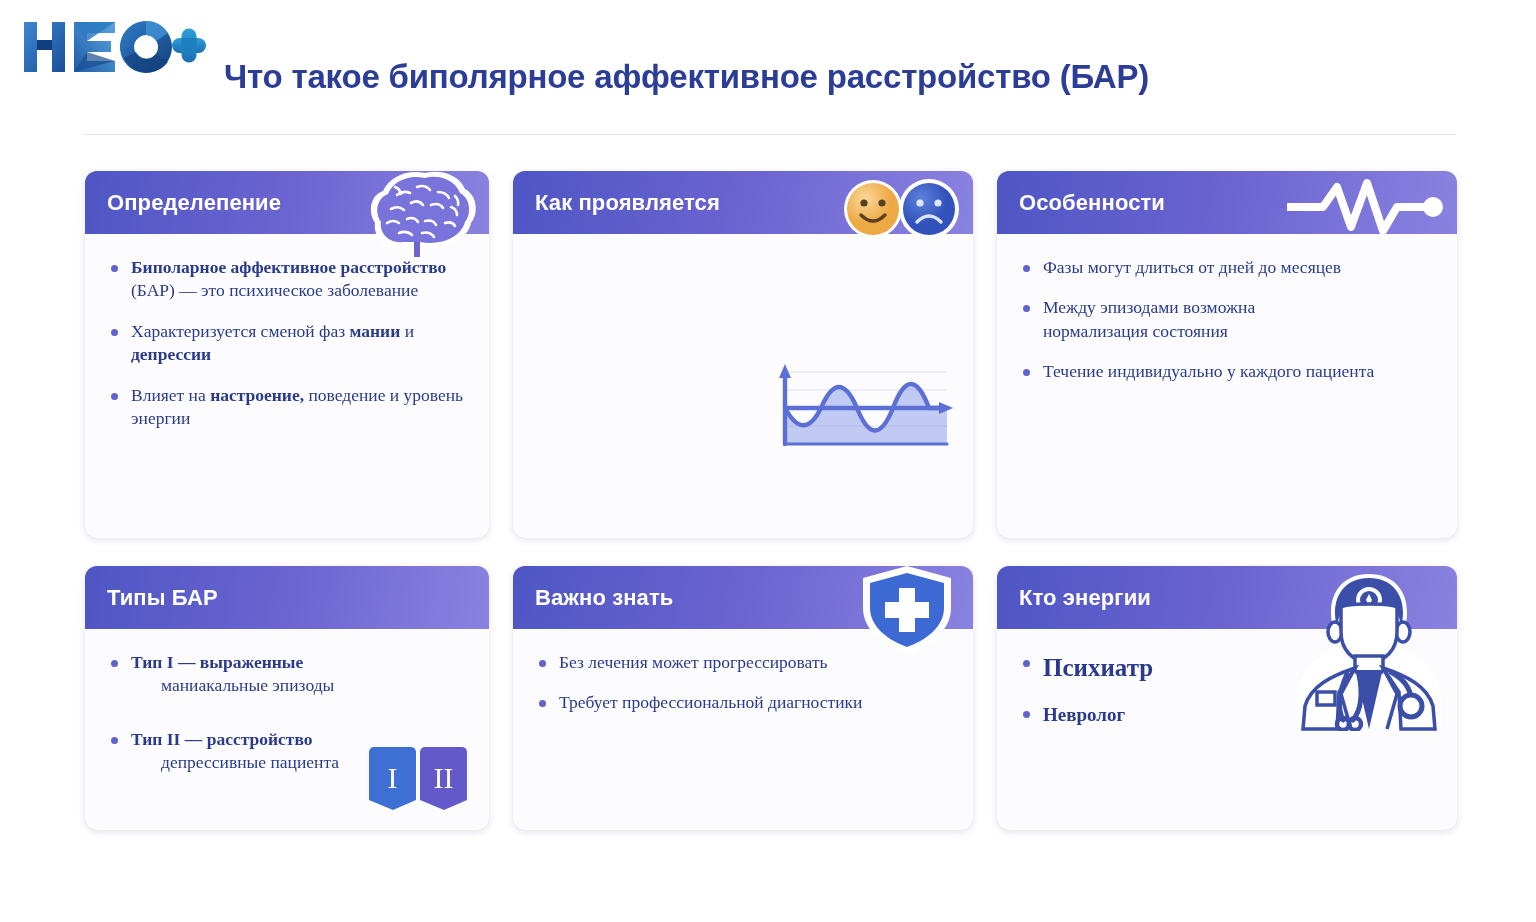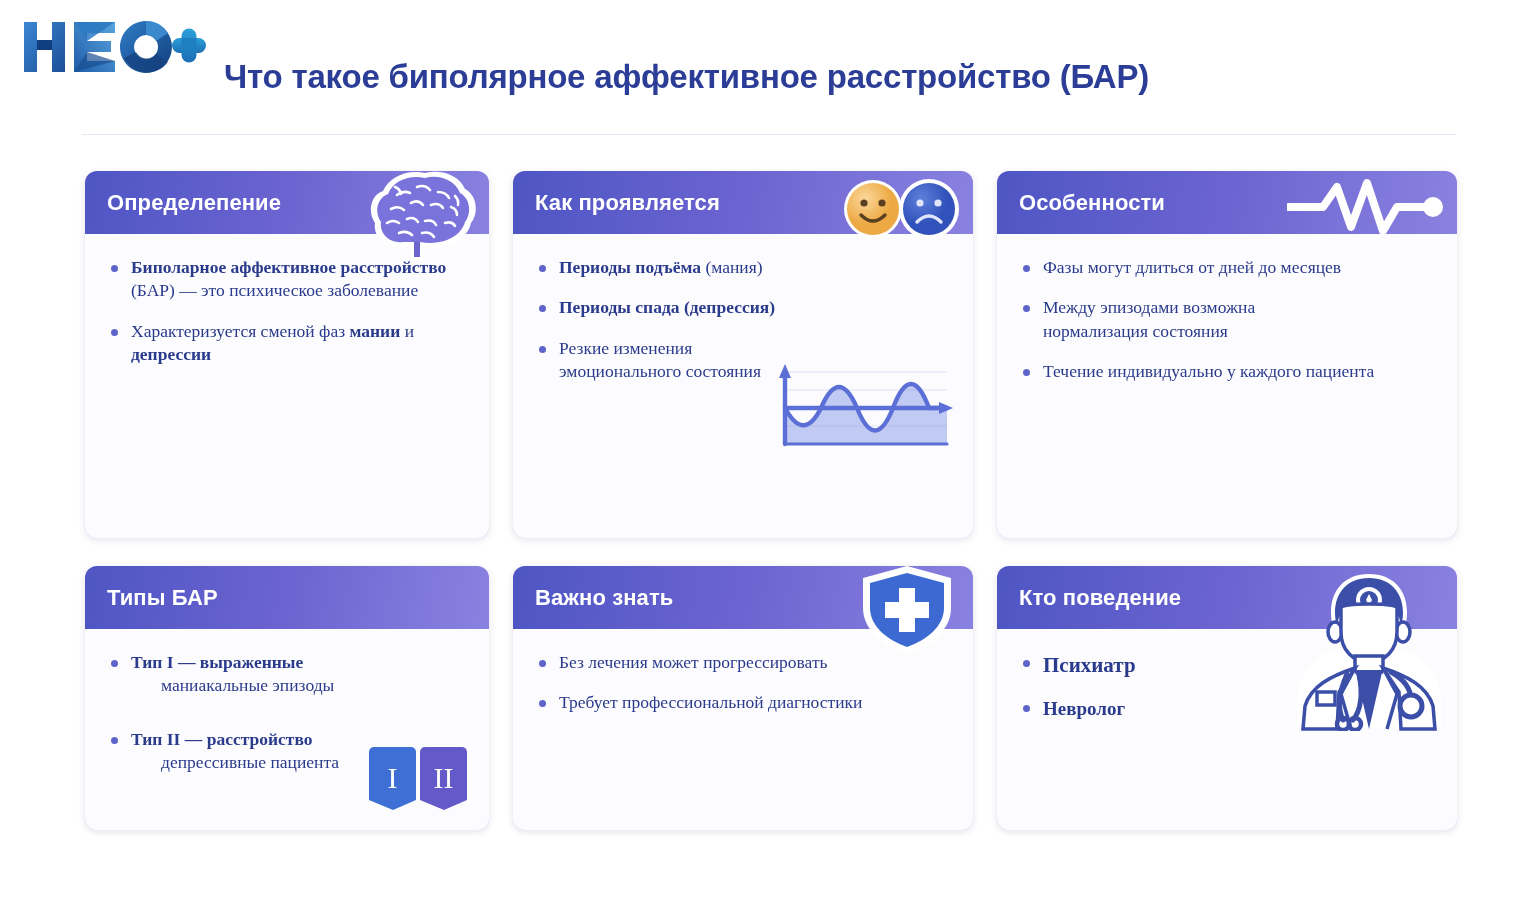--- a/index.html
+++ b/index.html
@@ -232,20 +232,23 @@
     </div>
 
     <div class="card-content">
       <ul class="bullets">
         <li>
           <span class="b">Биполарное аффективное расстройство</span><span> (БАР) — это психическое заболевание</span>
         </li>
         <li>
           <span>Характеризуется сменой фаз </span><span class="b">мании</span><span> и </span><span class="b">депрессии</span>
         </li>
+        <li>
+          <span>Влияет на </span><span class="b">настроение,</span><span> поведение и уровень энергии</span>
+        </li>
       </ul>
     </div>
   </div>
 
   <div class="card">
     <div class="card-body-bg"></div>
     <div class="card-header">
       <span class="card-title">Как проявляется</span>
     </div>
 
@@ -285,33 +288,20 @@
         <path d="M14 48 C26 70 38 72 50 48 C62 20 74 20 86 48 C98 78 110 78 122 48 C134 16 146 16 158 48 L176 48 L176 84 L14 84 Z" fill="#8b9ce6" opacity="0.52"></path>
         <path d="M14 48 C26 70 38 72 50 48 C62 20 74 20 86 48 C98 78 110 78 122 48 C134 16 146 16 158 48 L176 48" stroke="#5b6fd6" stroke-width="4.4" fill="none" stroke-linecap="round" stroke-linejoin="round"></path>
         <line x1="14" y1="84" x2="14" y2="14" stroke="#5b6fd6" stroke-width="4.4" stroke-linecap="round"></line>
         <polygon points="14,4 8,18 20,18" fill="#5b6fd6"></polygon>
         <line x1="14" y1="48" x2="172" y2="48" stroke="#5b6fd6" stroke-width="4.4" stroke-linecap="round"></line>
         <polygon points="182,48 168,42 168,54" fill="#5b6fd6"></polygon>
         <line x1="14" y1="84" x2="176" y2="84" stroke="#5b6fd6" stroke-width="3.2" stroke-linecap="round"></line>
       </svg>
     </div>
 
-    <div class="card-content">
-      <ul class="bullets">
-        <li>
-          <span class="b">Периоды подъёма</span><span> (мания)</span>
-        </li>
-        <li>
-          <span class="b">Периоды спада (депрессия)</span>
-        </li>
-        <li style="max-width:250px">
-          <span>Резкие изменения эмоционального состояния</span>
-        </li>
-      </ul>
-    </div>
   </div>
 
   <div class="card">
     <div class="card-body-bg"></div>
     <div class="card-header">
       <span class="card-title">Особенности</span>
     </div>
 
     <div class="icon-wrap ecg-icon">
       <svg viewBox="0 0 162 62" width="162" height="62" aria-hidden="true">
@@ -386,21 +376,21 @@
         <li>
           <span>Требует профессиональной диагностики</span>
         </li>
       </ul>
     </div>
   </div>
 
   <div class="card">
     <div class="card-body-bg"></div>
     <div class="card-header">
-      <span class="card-title">Кто поведение</span>
+      <span class="card-title">Кто энергии</span>
     </div>
 
     <div class="icon-wrap doctor-icon">
       <svg viewBox="0 0 156 165" width="156" height="165" aria-hidden="true">
 
         <path d="M78 8 C54 8 40 24 40 46 C40 56 42 64 46 70 L46 82 C22 92 8 108 6 132 L6 162 H150 V132 C148 108 134 92 110 82 L110 70 C114 64 116 56 116 46 C116 24 102 8 78 8 Z" fill="#ffffff"></path>
 
         <path d="M78 12 C56 12 44 27 44 47 C44 52 45 57 46 60 C48 48 52 40 58 36 C66 31 90 31 98 36 C104 40 108 48 110 60 C111 57 112 52 112 47 C112 27 100 12 78 12 Z" fill="#3b4ea8"></path>
 
         <path d="M48 34 C58 26 98 26 108 34 L108 44 C98 38 58 38 48 44 Z" fill="#3b4ea8"></path>
@@ -430,21 +420,21 @@
         <circle cx="64" cy="158" r="6" fill="none" stroke="#3b4ea8" stroke-width="4.5"></circle>
         <path d="M100 106 C114 114 120 124 120 134" stroke="#3b4ea8" stroke-width="5" fill="none" stroke-linecap="round"></path>
         <circle cx="120" cy="140" r="11" fill="#ffffff" stroke="#3b4ea8" stroke-width="5"></circle>
 
         <rect x="26" y="126" width="18" height="13" fill="#ffffff" stroke="#3b4ea8" stroke-width="3.5"></rect>
       </svg>
     </div>
 
     <div class="card-content">
       <ul class="bullets">
-        <li style="font-size:21px">
+        <li style="font-size:25px">
           <span class="b">Психиатр</span>
         </li>
         <li style="font-size:19px">
           <span class="b">Невролог</span>
         </li>
       </ul>
     </div>
   </div>
 
 </div>

